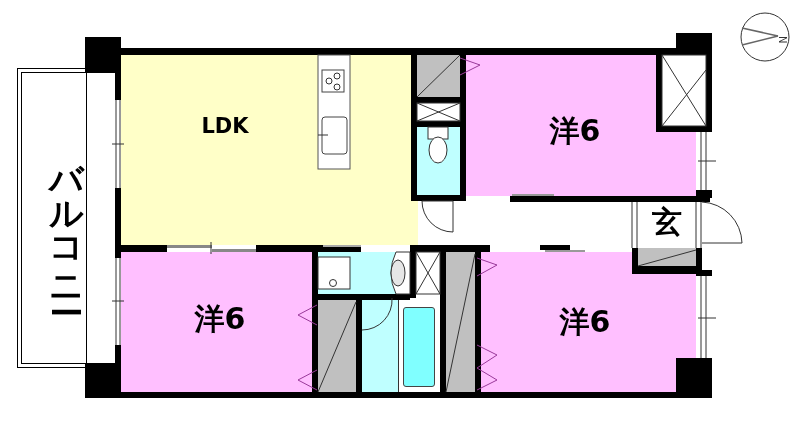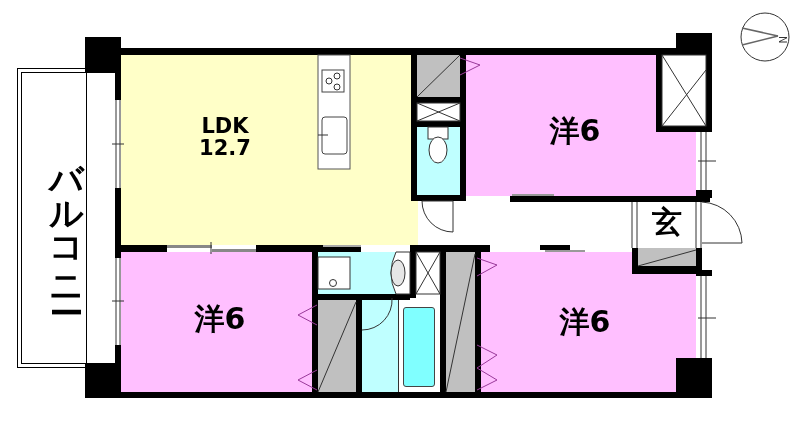--- a/index.html
+++ b/index.html
@@ -70,21 +70,20 @@
 <div class="wall" style="left:410px;top:252px;width:6px;height:46px;"></div>
 <div class="wall" style="left:475px;top:252px;width:6px;height:145px;"></div>
 
 <div class="wall" style="left:632px;top:266px;width:70px;height:8px;"></div>
 <div class="wall" style="left:632px;top:248px;width:6px;height:25px;"></div>
 <div class="wall" style="left:696px;top:248px;width:6px;height:26px;"></div>
 <div class="wall" style="left:696px;top:270px;width:16px;height:6px;"></div>
 
 <div class="label" style="left:170px;top:115px;width:110px;font-size:21px;">
   <div>LDK</div>
-  <div>12.7</div>
 </div>
 <div class="label" style="left:530px;top:115px;width:90px;font-size:30px;">洋6</div>
 <div class="label" style="left:175px;top:303px;width:90px;font-size:30px;">洋6</div>
 <div class="label" style="left:540px;top:306px;width:90px;font-size:30px;">洋6</div>
 <div class="label" style="left:644px;top:206px;width:46px;font-size:30px;">玄</div>
 
 <svg width="800" height="421" viewBox="0 0 800 421">
 
   <g>
     <rect x="318" y="55" width="32" height="114" fill="#fff" stroke="#555" stroke-width="1"></rect>

